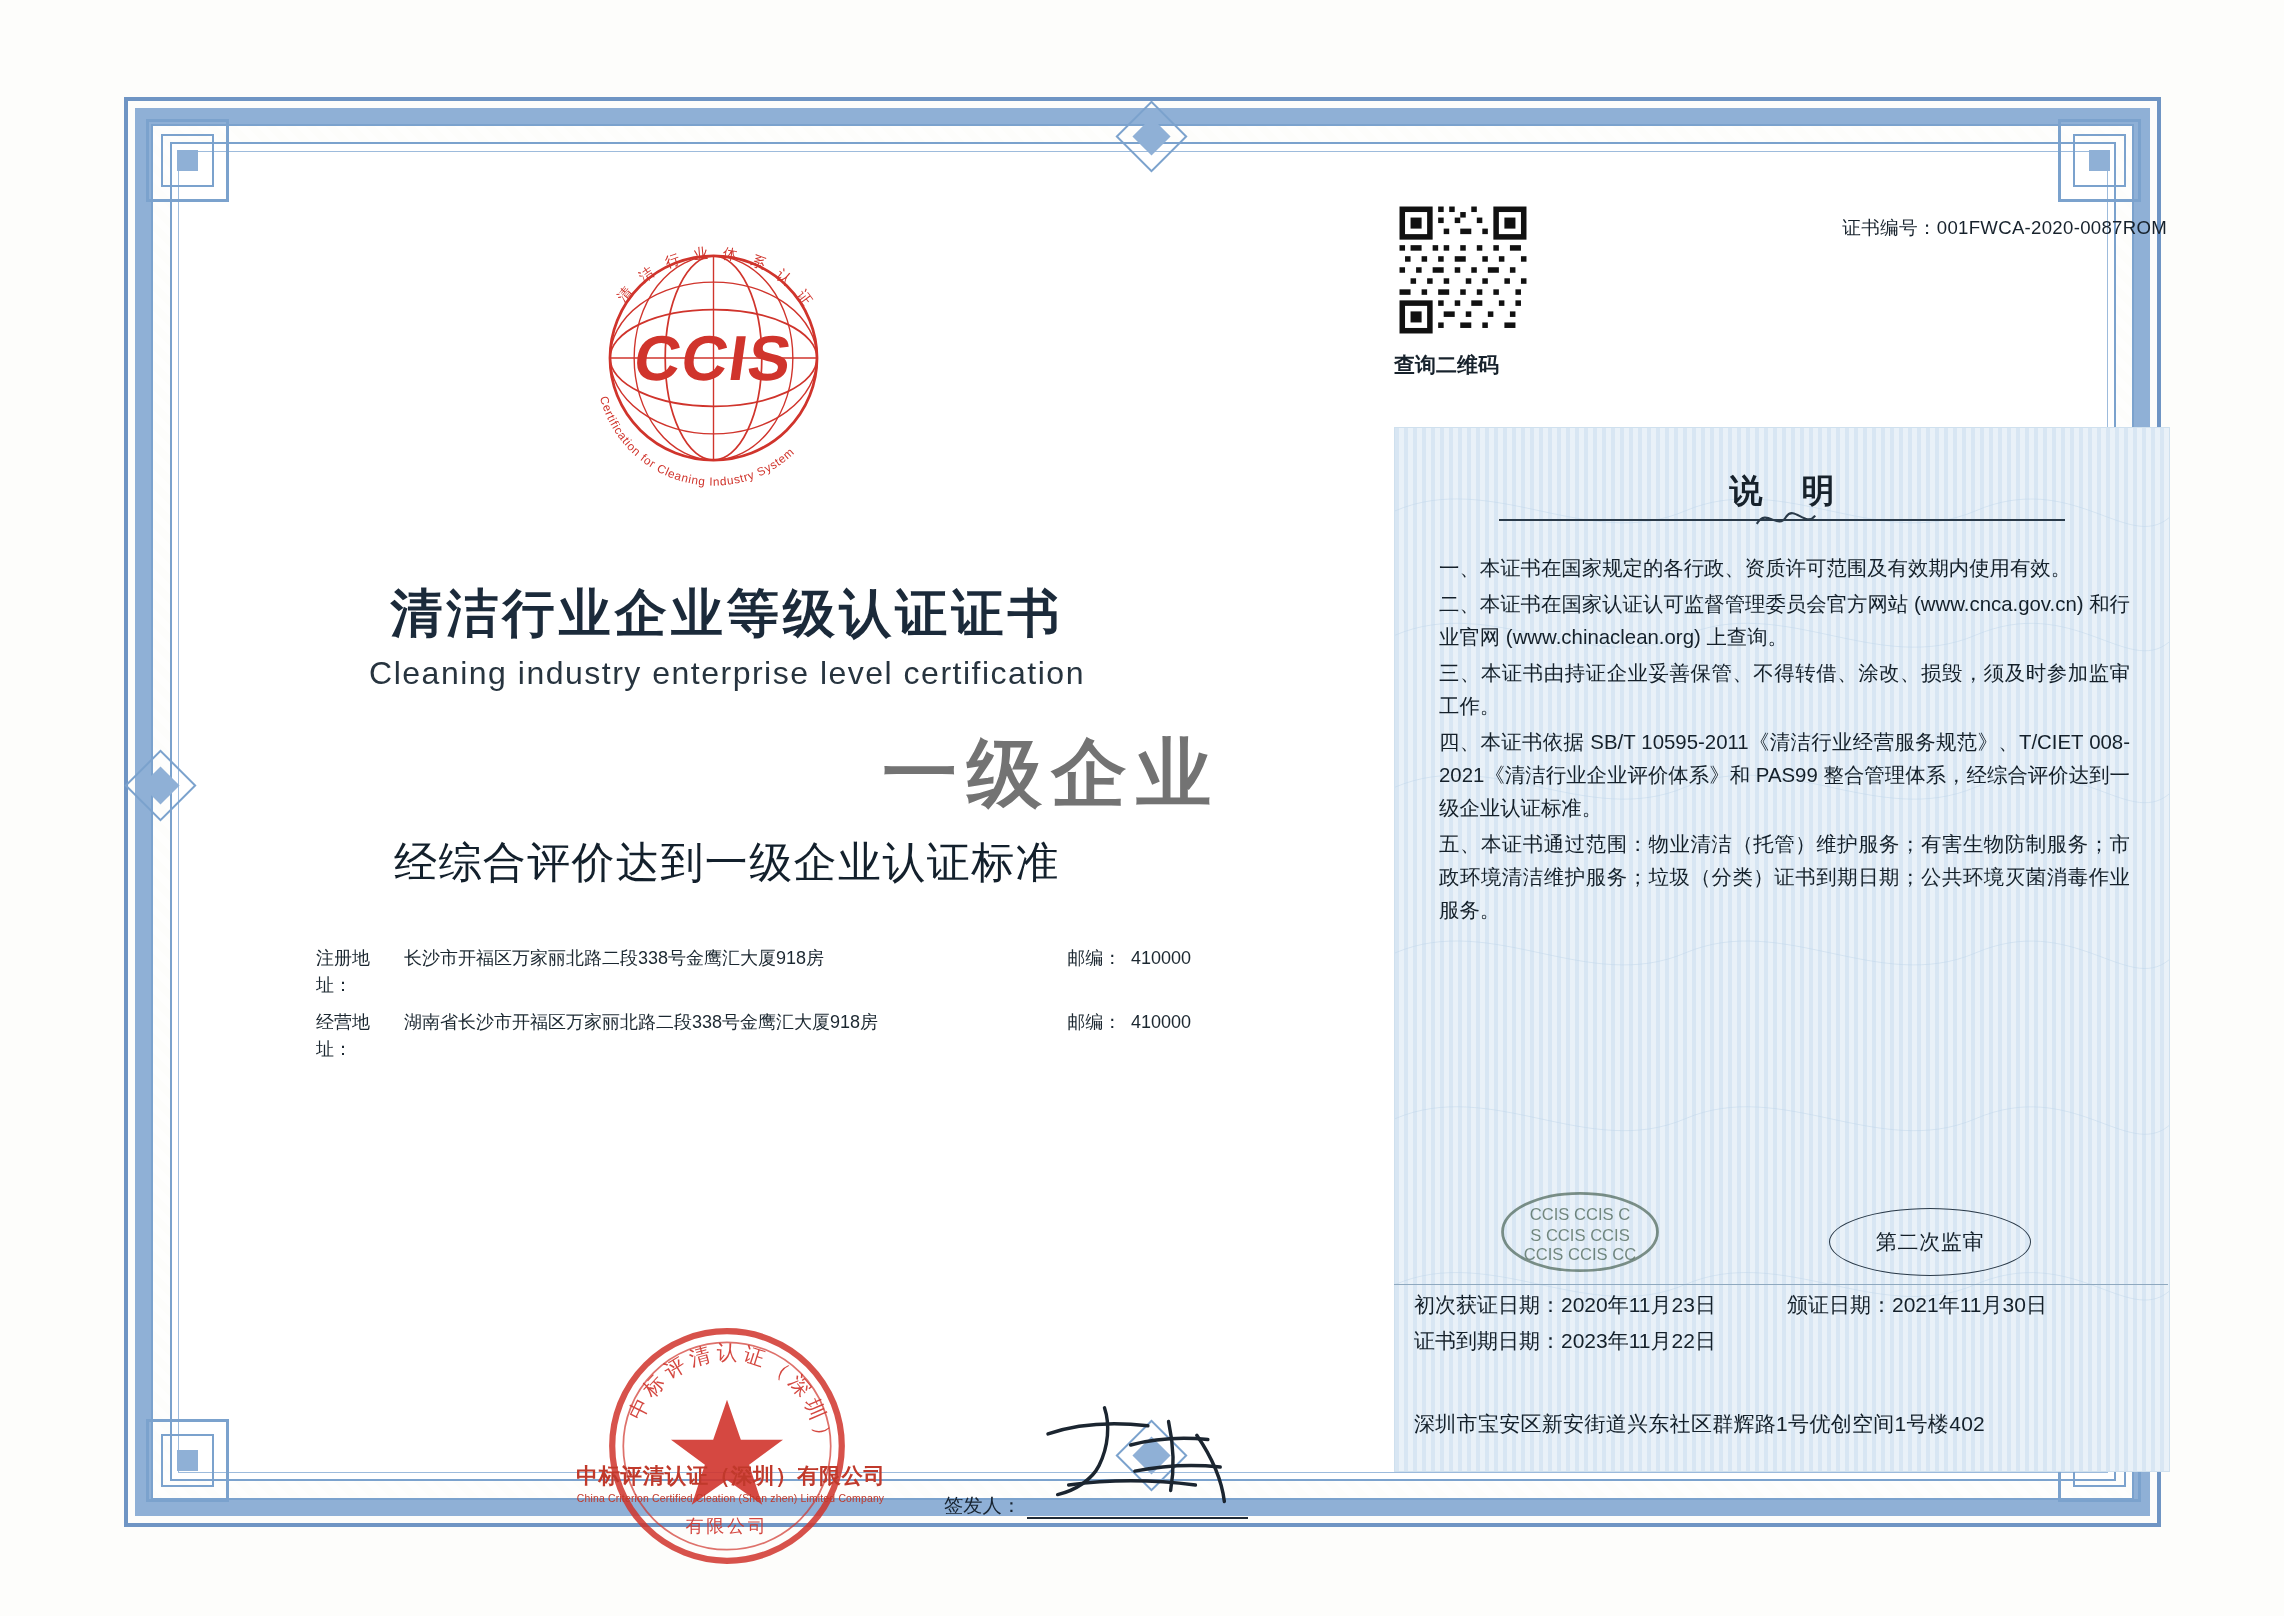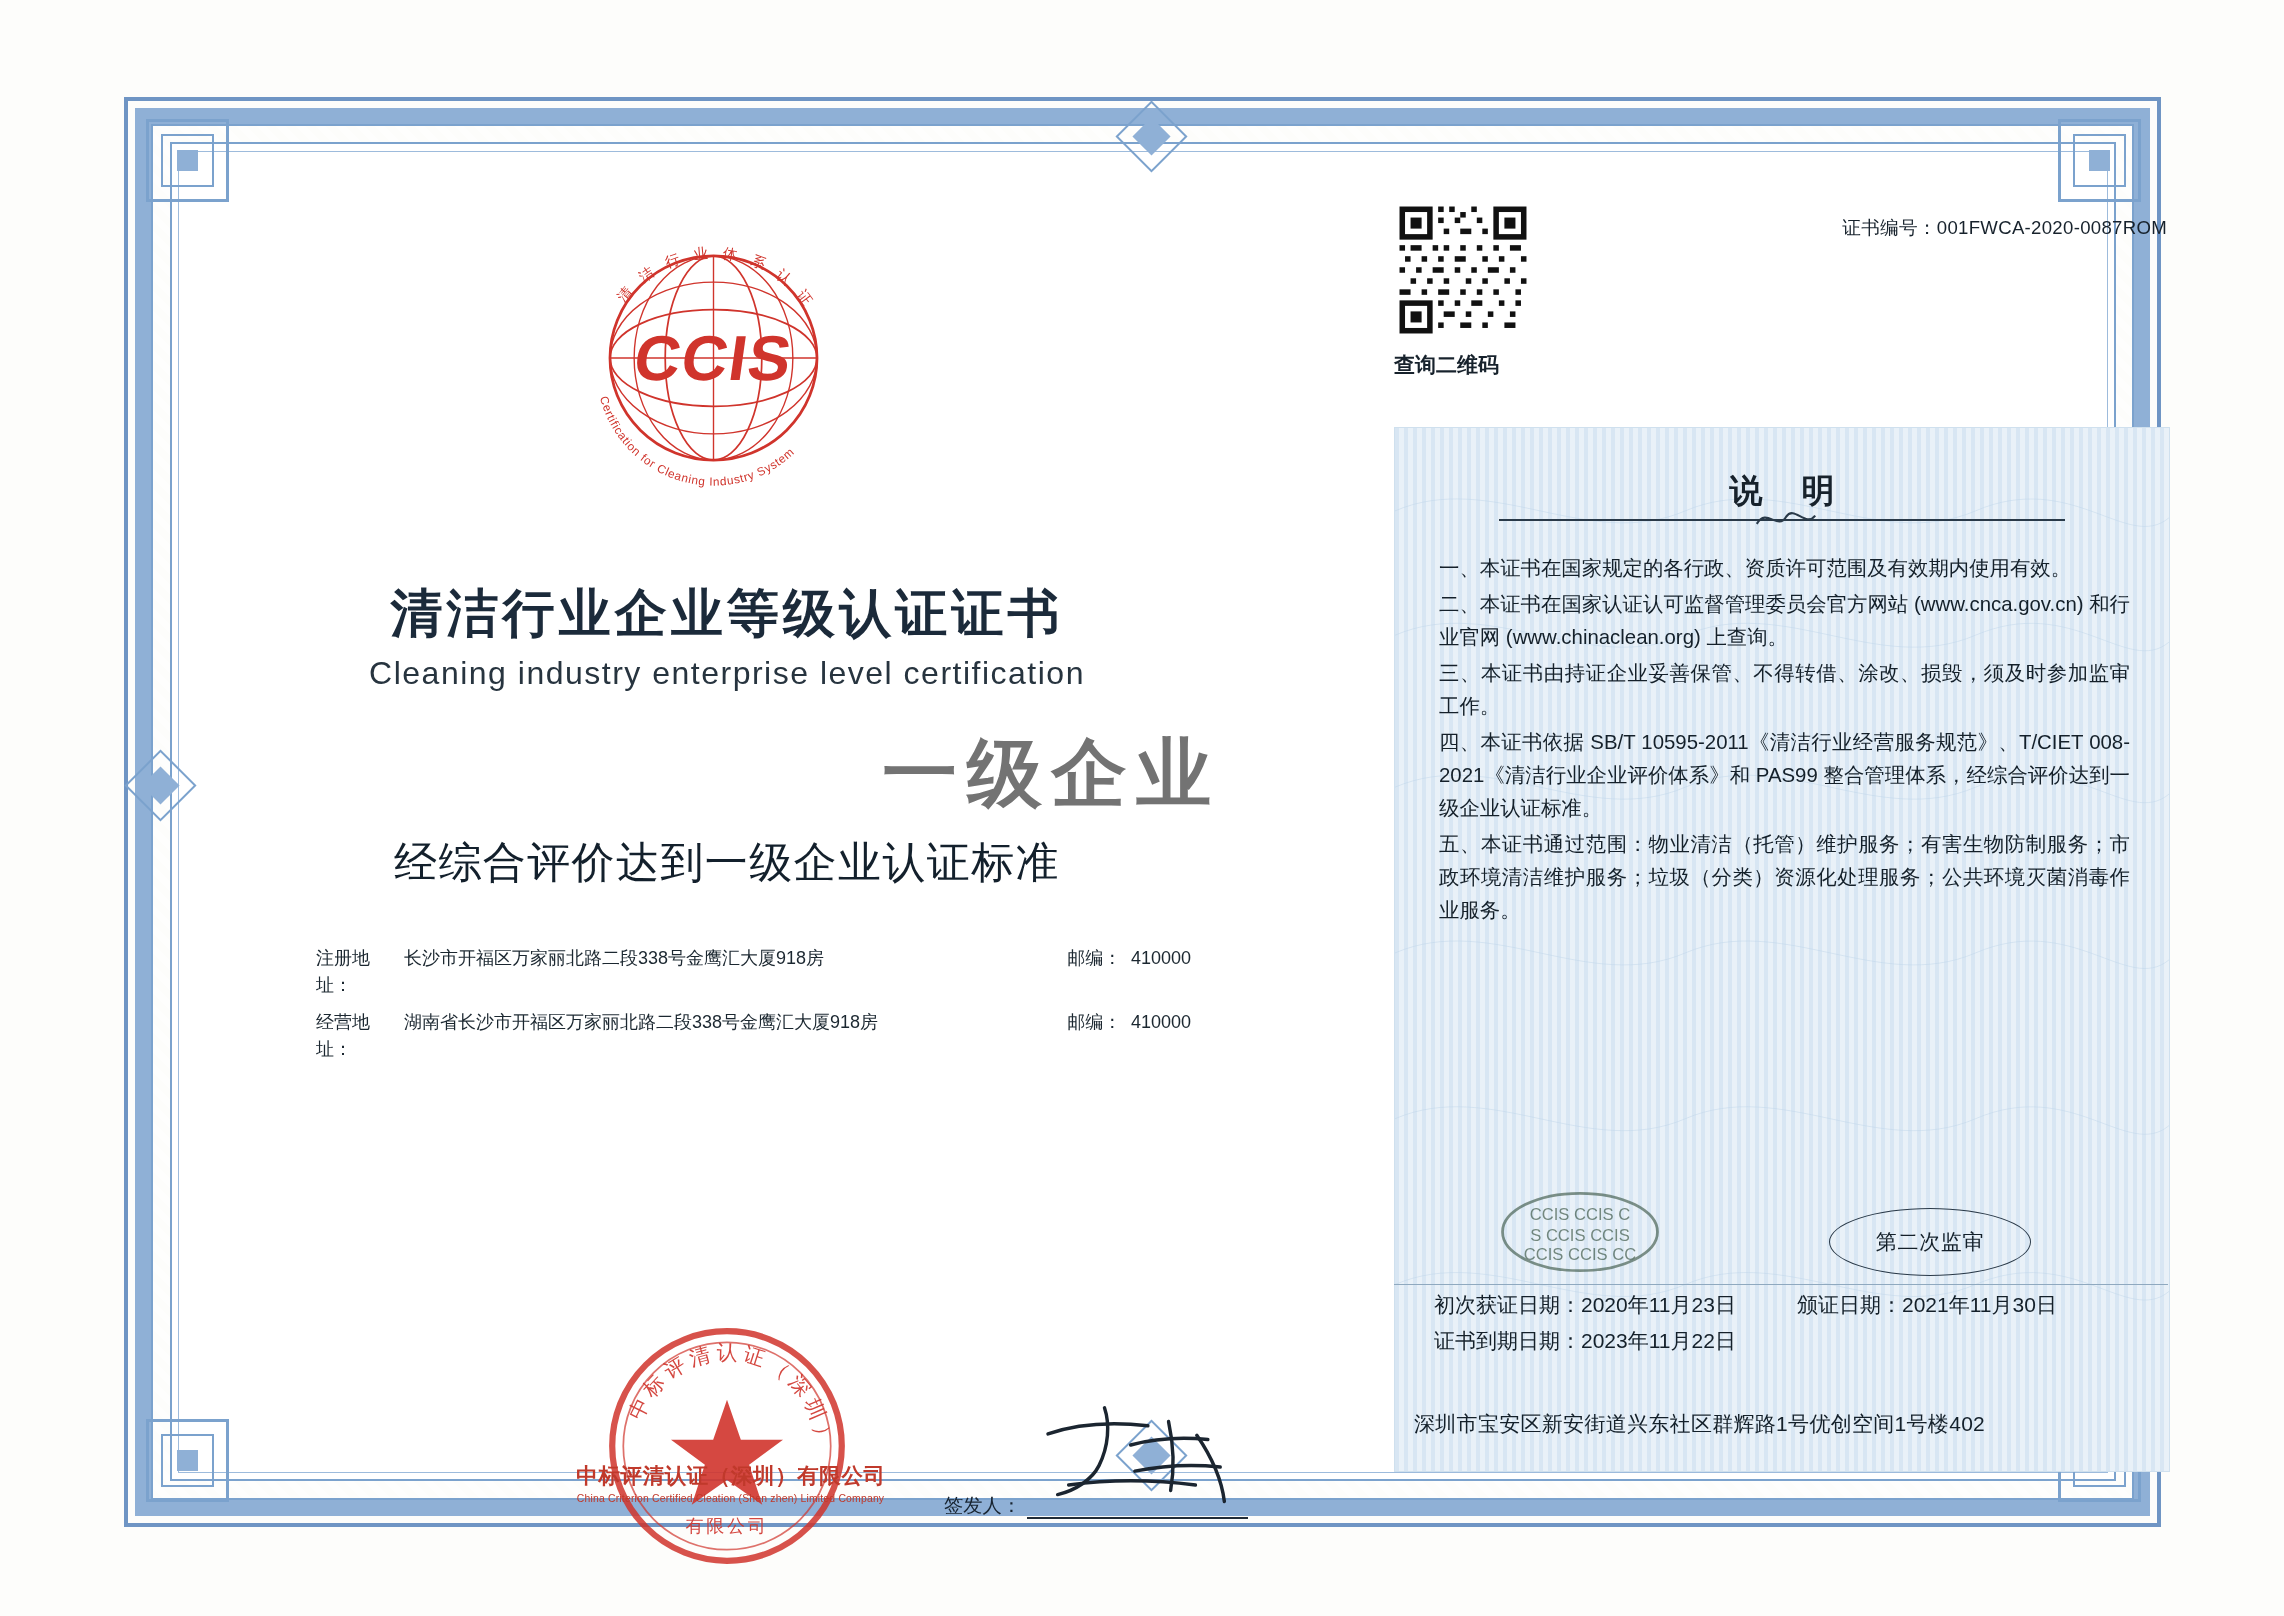--- a/index.html
+++ b/index.html
@@ -130,21 +130,21 @@
   .audit-badge{
     position:absolute;left:1651px;top:1057px;width:200px;height:66px;
     border:1.4px solid #2a3a49;border-radius:50%/50%;
     display:flex;align-items:center;justify-content:center;
     font-size:21px;color:#14202a;letter-spacing:0.7px;
   }
 
   .dates{
     position:absolute;left:1236px;top:1140px;width:746px;font-size:21px;color:#14202a;
   }
-  .date-row{display:flex;margin-bottom:8.3px;padding-left:20px;}
+  .date-row{display:flex;margin-bottom:8.3px;}
   .date-col{width:373px;}
   .addr-bottom{position:absolute;left:1236px;top:1238px;width:753px;font-size:21px;color:#14202a;letter-spacing:0.3px;margin-top:21px;}
   .underline-rule{position:absolute;left:1216px;top:1133px;width:774px;height:1.4px;background:#8fa9bf;}
 </style>
 </head>
 <body>
 
 <div class="page">
 
   <div class="border-outer"></div>
@@ -334,21 +334,21 @@
       <div class="panel-title-rule"></div>
       <svg class="panel-title-orn" viewBox="0 0 92 46">
         <path d="M4,30 C18,6 34,40 46,20 C58,2 74,36 88,18" fill="none" stroke="#2a3a49" stroke-width="3"></path>
       </svg>
 
       <div class="panel-body">
         <p class="p-indent">一、本证书在国家规定的各行政、资质许可范围及有效期内使用有效。</p>
         <p class="p-indent">二、本证书在国家认证认可监督管理委员会官方网站 (www.cnca.gov.cn) 和行业官网 (www.chinaclean.org) 上查询。</p>
         <p class="p-indent">三、本证书由持证企业妥善保管、不得转借、涂改、损毁，须及时参加监审工作。</p>
         <p class="p-indent">四、本证书依据 SB/T 10595-2011《清洁行业经营服务规范》、T/CIET 008-2021《清洁行业企业评价体系》和 PAS99 整合管理体系，经综合评价达到一级企业认证标准。</p>
-        <p class="p-indent">五、本证书通过范围：物业清洁（托管）维护服务；有害生物防制服务；市政环境清洁维护服务；垃圾（分类）资源化处理服务；公共环境灭菌消毒作业服务。</p>
+        <p class="p-indent">五、本证书通过范围：物业清洁（托管）维护服务；有害生物防制服务；市政环境清洁维护服务；垃圾（分类）证书到期日期；公共环境灭菌消毒作业服务。</p>
       </div>
     </div>
 
     <svg class="panel-seal" viewBox="0 0 240 130">
       <ellipse cx="120" cy="65" rx="112" ry="56" fill="none" stroke="#2e4a37" stroke-width="4" opacity=".75"></ellipse>
       <text x="120" y="48" text-anchor="middle" font-size="24" fill="#2e4a37" opacity=".8" font-family="Liberation Sans, sans-serif">CCIS CCIS C</text>
       <text x="120" y="78" text-anchor="middle" font-size="24" fill="#2e4a37" opacity=".8" font-family="Liberation Sans, sans-serif">S CCIS CCIS</text>
       <text x="120" y="106" text-anchor="middle" font-size="24" fill="#2e4a37" opacity=".8" font-family="Liberation Sans, sans-serif">CCIS CCIS CC</text>
     </svg>
 

